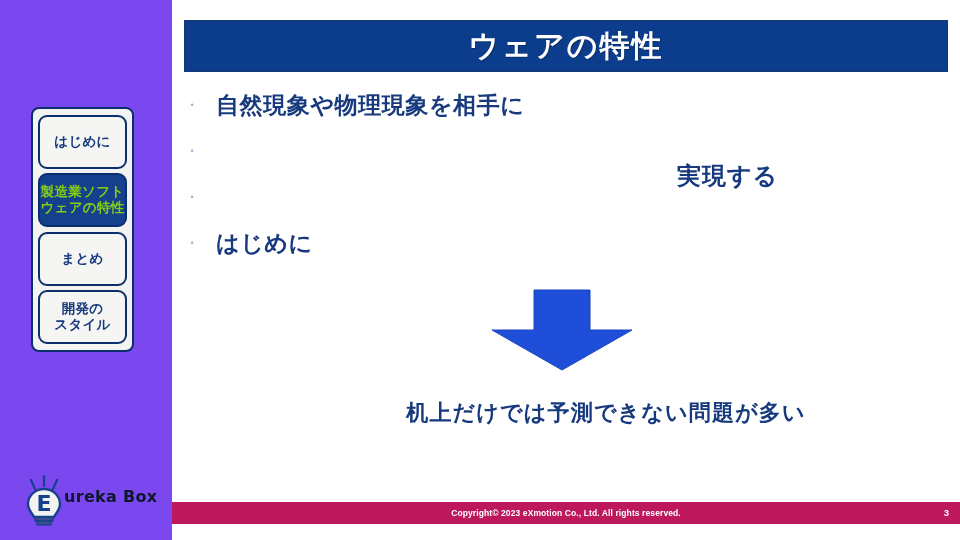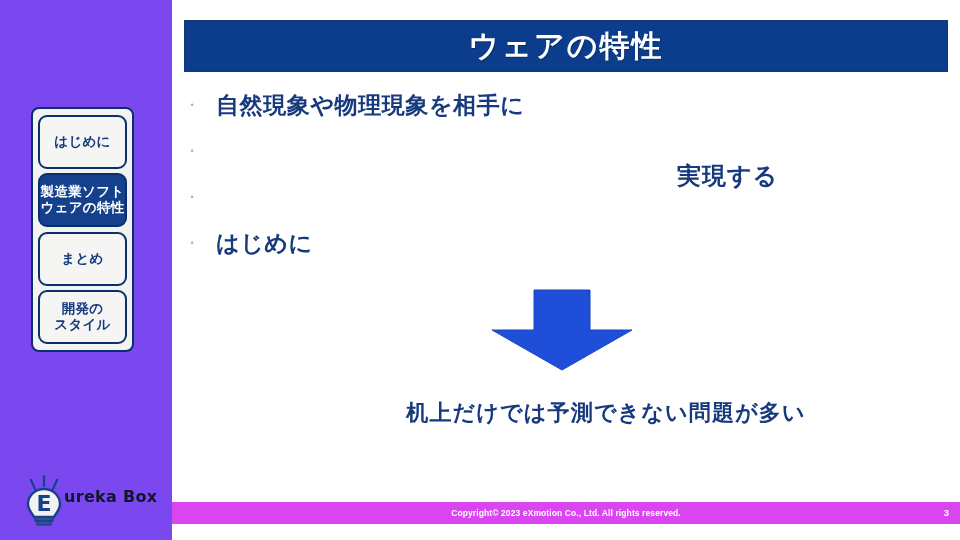--- a/index.html
+++ b/index.html
@@ -57,21 +57,21 @@
     line-height: 1.18;
     letter-spacing: 0.3px;
     display: flex;
     align-items: center;
     justify-content: center;
     text-align: center;
     white-space: pre-line;
   }
   .nav-btn.active {
     background: #14408c;
-    color: #ffffff;
+    color: #84cc16;
     border-color: #0b2f6e;
   }
 
   
   .logo {
     position: absolute;
     left: 22px;
     top: 474px;
     width: 140px;
     height: 56px;
@@ -177,21 +177,21 @@
     letter-spacing: 1.2px;
   }
 
   
   .footer {
     position: absolute;
     left: 172px;
     top: 502px;
     width: 788px;
     height: 22px;
-    background: #d946ef;
+    background: #be185d;
   }
   .footer-copy {
     position: absolute;
     left: 0;
     top: 0;
     width: 788px;
     height: 22px;
     line-height: 22px;
     text-align: center;
     color: #ffffff;

